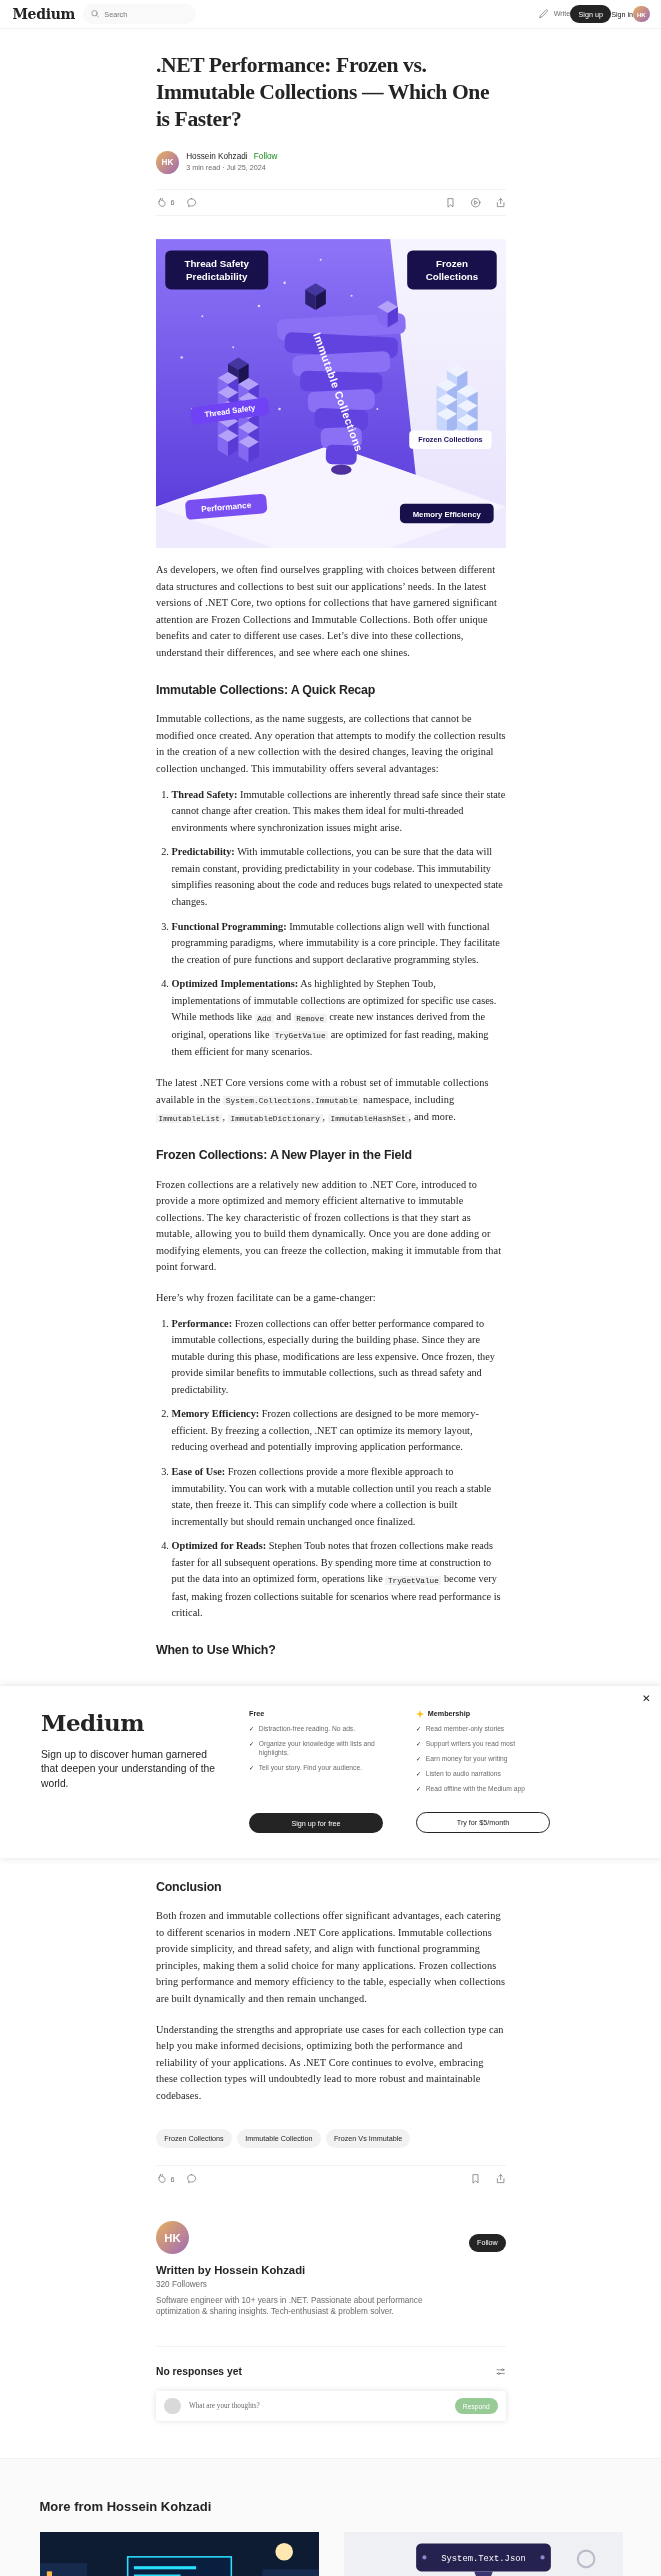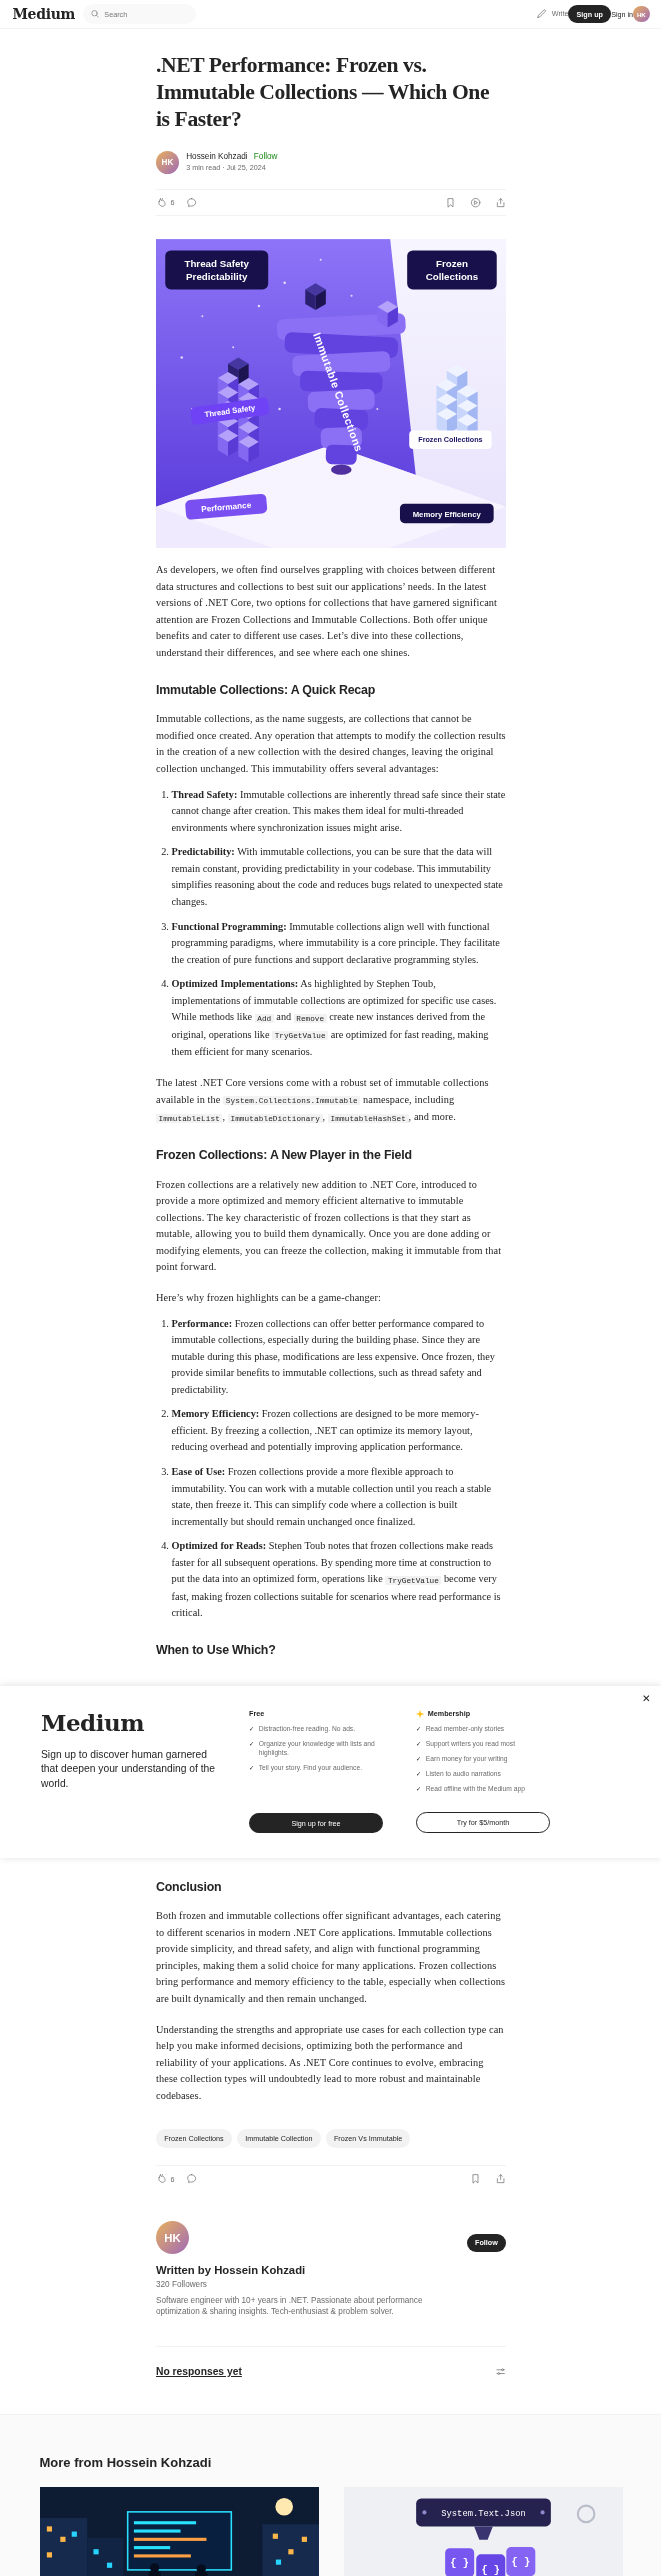--- a/index.html
+++ b/index.html
@@ -7,21 +7,21 @@
   body { width:662px; font-family:"Liberation Sans",sans-serif; color:#242424; overflow-x:hidden; }
   [data-interactable="true"] { cursor:pointer; }
 
   
   .nav { display:flex; align-items:center; height:29px; padding:0 12.4px; border-bottom:0.5px solid #f2f2f2; gap:8.2px; }
   .logo { font-family:"DejaVu Serif",serif; font-weight:700; font-size:14px; letter-spacing:-0.3px; }
   .search { display:flex; align-items:center; gap:2px; background:#f9f9f9; border-radius:10.3px; padding:0 7.2px; height:20.6px; width:113px; }
   .search input { border:0; background:transparent; outline:none; font-size:7.2px; width:100%; color:#242424; font-family:"Liberation Sans",sans-serif; }
   .nav-right { margin-left:auto; display:flex; align-items:center; gap:0; }
   .write-btn { display:flex; align-items:center; gap:4.1px; font-size:7.2px; color:#6b6b6b; }
-  .btn-dark { background:#242424; color:#fff; border:0; border-radius:51px; padding:4.6px 8.2px; font-size:7.2px; font-family:"Liberation Sans",sans-serif;font-weight:bold; }
+  .btn-dark { background:#242424; color:#fff; border:0; border-radius:51px; padding:4.6px 8.2px; font-size:7.2px; font-family:"Liberation Sans",sans-serif; }
   .signin { font-size:7.2px; color:#242424; }
   .avatar { border-radius:50%; background:linear-gradient(135deg,#e8b05c,#9f6ab8); color:#fff; display:flex; align-items:center; justify-content:center; font-weight:700; }
   .nav .avatar { width:16.5px; height:16.5px; font-size:6.2px; }
 
   
   .container { width:350px; margin:0 auto; }
   h1.title { font-size:21.6px; line-height:27px; font-weight:800; letter-spacing:-0.4px; margin:23px 0 0;font-family:Liberation Serif, serif; }
   .author-row { display:flex; align-items:center; gap:7.2px; margin-top:17.5px; }
   .author-row .avatar { width:23px; height:23px; font-size:8.2px; }
   .author-lines { display:flex; flex-direction:column; gap:2.1px; }
@@ -68,21 +68,21 @@
 
   
   .author-box { margin-top:24px; padding-top:5.2px; position:relative; }
   .author-box .avatar { width:33px; height:33px; font-size:11.3px; }
   .author-box .follow-btn { position:absolute; right:0; top:17.5px; }
   .written-by { font-size:11.3px; font-weight:700; margin-top:9.3px; }
   .followers { color:#6b6b6b; font-size:8.2px; margin-top:4.1px; }
   .bio { color:#6b6b6b; font-size:8.2px; line-height:11.3px; margin-top:6.2px; width:78%; }
 
   
-  .responses { margin-top:29px; border-top:0.5px solid #f2f2f2; padding-top:18.5px;text-decoration:underline; }
+  .responses { margin-top:29px; border-top:0.5px solid #f2f2f2; padding-top:18.5px; }
   .responses-head { display:flex; align-items:center; }
   .responses-title { font-size:10.3px; font-weight:700; }
   .responses-head .ic { margin-left:auto; }
   .respond-box { margin-top:13.4px; border-radius:2.1px; box-shadow:0 0 6.2px rgba(0,0,0,.12); padding:7.2px 8.2px; display:flex; align-items:center; gap:6.2px; }
   .respond-box .avatar { width:16.5px; height:16.5px; background:#d9d9d9; }
   .respond-box input { border:0; outline:none; flex:1; font-size:7.2px; color:#242424; font-family:"Liberation Serif",serif; }
   .respond-box input::placeholder { color:#6b6b6b; }
   .respond-btn { background:rgba(26,137,23,.45); color:#fff; border:0; border-radius:51px; padding:4.1px 8.2px; font-size:6.7px; font-family:"Liberation Sans",sans-serif; }
 
   
@@ -309,21 +309,21 @@
     <li data-interactable="false"><span class="lead" data-interactable="false">Functional Programming:</span><span data-interactable="false"> Immutable collections align well with functional programming paradigms, where immutability is a core principle. They facilitate the creation of pure functions and support declarative programming styles.</span></li>
     <li data-interactable="false">
       <span class="lead" data-interactable="false">Optimized Implementations:</span><span data-interactable="false"> As highlighted by Stephen Toub, implementations of immutable collections are optimized for specific use cases. While methods like </span><code class="inline" data-interactable="false">Add</code><span data-interactable="false"> and </span><code class="inline" data-interactable="false">Remove</code><span data-interactable="false"> create new instances derived from the original, operations like </span><code class="inline" data-interactable="false">TryGetValue</code><span data-interactable="false"> are optimized for fast reading, making them efficient for many scenarios.</span>
     </li>
   </ol>
 
   <p class="body" data-interactable="false"><span data-interactable="false">The latest .NET Core versions come with a robust set of immutable collections available in the </span><code class="inline" data-interactable="false">System.Collections.Immutable</code><span data-interactable="false"> namespace, including </span><code class="inline" data-interactable="false">ImmutableList</code><span data-interactable="false">, </span><code class="inline" data-interactable="false">ImmutableDictionary</code><span data-interactable="false">, </span><code class="inline" data-interactable="false">ImmutableHashSet</code><span data-interactable="false">, and more.</span></p>
 
   <h2 class="section" data-interactable="false">Frozen Collections: A New Player in the Field</h2>
   <p class="body" data-interactable="false">Frozen collections are a relatively new addition to .NET Core, introduced to provide a more optimized and memory efficient alternative to immutable collections. The key characteristic of frozen collections is that they start as mutable, allowing you to build them dynamically. Once you are done adding or modifying elements, you can freeze the collection, making it immutable from that point forward.</p>
-  <p class="body" data-interactable="false">Here’s why frozen highlights can be a game-changer:</p>
+  <p class="body" data-interactable="false">Here’s why frozen facilitate can be a game-changer:</p>
 
   <ol class="body-list" data-interactable="false">
     <li data-interactable="false"><span class="lead" data-interactable="false">Performance:</span><span data-interactable="false"> Frozen collections can offer better performance compared to immutable collections, especially during the building phase. Since they are mutable during this phase, modifications are less expensive. Once frozen, they provide similar benefits to immutable collections, such as thread safety and predictability.</span></li>
     <li data-interactable="false"><span class="lead" data-interactable="false">Memory Efficiency:</span><span data-interactable="false"> Frozen collections are designed to be more memory-efficient. By freezing a collection, .NET can optimize its memory layout, reducing overhead and potentially improving application performance.</span></li>
     <li data-interactable="false"><span class="lead" data-interactable="false">Ease of Use:</span><span data-interactable="false"> Frozen collections provide a more flexible approach to immutability. You can work with a mutable collection until you reach a stable state, then freeze it. This can simplify code where a collection is built incrementally but should remain unchanged once finalized.</span></li>
     <li data-interactable="false"><span class="lead" data-interactable="false">Optimized for Reads:</span><span data-interactable="false"> Stephen Toub notes that frozen collections make reads faster for all subsequent operations. By spending more time at construction to put the data into an optimized form, operations like </span><code class="inline" data-interactable="false">TryGetValue</code><span data-interactable="false"> become very fast, making frozen collections suitable for scenarios where read performance is critical.</span></li>
   </ol>
 
   <h2 class="section" data-interactable="false">When to Use Which?</h2>
 </main>
@@ -432,20 +432,25 @@
   </div>
 
   <div class="responses" data-interactable="false">
     <div class="responses-head">
       <span class="responses-title" data-interactable="false">No responses yet</span>
       <svg class="ic" viewBox="0 0 24 24" data-interactable="true">
           <path d="M4 8h10M18 8h2M4 16h2M10 16h10"></path>
           <circle cx="16" cy="8" r="2"></circle>
           <circle cx="8" cy="16" r="2"></circle>
         </svg>
+    </div>
+    <div class="respond-box" data-interactable="true">
+      <div class="avatar" data-interactable="false"></div>
+      <input data-interactable="true" placeholder="What are your thoughts?" style="">
+      <button class="respond-btn" data-interactable="true">Respond</button>
     </div>
   </div>
 </main>
 
 <section class="more-section" data-interactable="false">
   <div class="more-inner">
     <h2 class="more-heading" data-interactable="false">More from Hossein Kohzadi</h2>
     <div class="cards">
 
       <article class="card" data-interactable="true">

